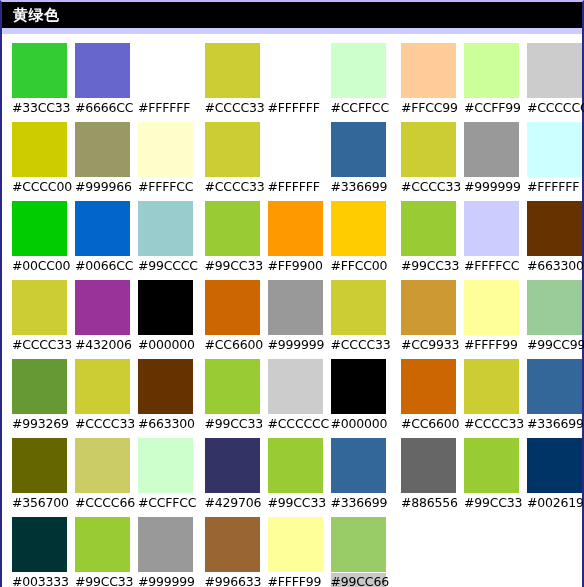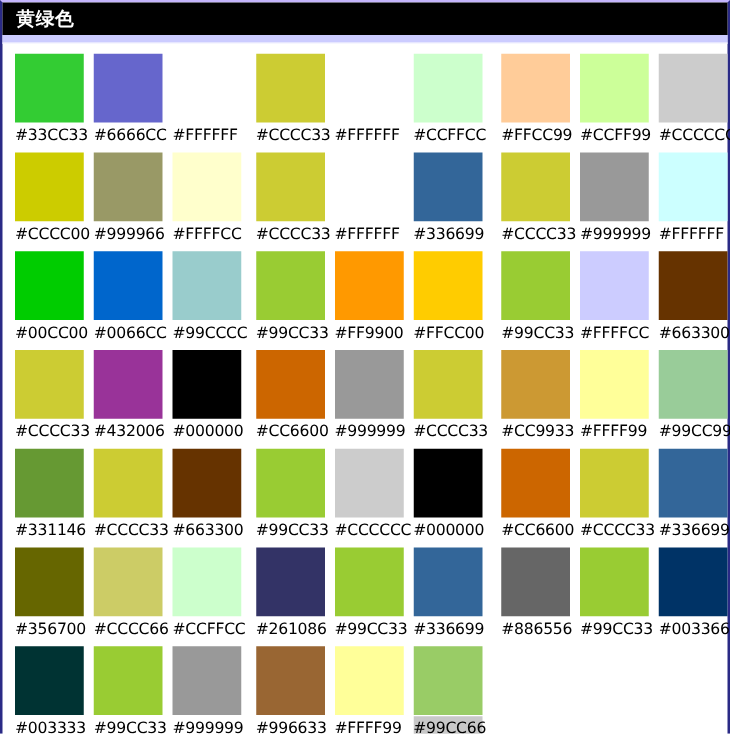--- a/index.html
+++ b/index.html
@@ -165,21 +165,21 @@
             <div class="swatch-label">#000000</div>
           </div>
         </div>
         <div class="swatch-row">
           <div class="swatch-chips">
             <div class="swatch-chip" title="#669933" style="background: rgb(102, 153, 51);"></div>
             <div class="swatch-chip" title="#CCCC33" style="background: rgb(204, 204, 51);"></div>
             <div class="swatch-chip" title="#663300" style="background: rgb(102, 51, 0);"></div>
           </div>
           <div class="swatch-labels">
-            <div class="swatch-label">#331146</div>
+            <div class="swatch-label">#993269</div>
             <div class="swatch-label">#CCCC33</div>
             <div class="swatch-label">#663300</div>
           </div>
         </div>
         <div class="swatch-row">
           <div class="swatch-chips">
             <div class="swatch-chip" title="#666600" style="background: rgb(102, 102, 0);"></div>
             <div class="swatch-chip" title="#CCCC66" style="background: rgb(204, 204, 102);"></div>
             <div class="swatch-chip" title="#CCFFCC" style="background: rgb(204, 255, 204);"></div>
           </div>
@@ -263,21 +263,21 @@
             <div class="swatch-label">#000000</div>
           </div>
         </div>
         <div class="swatch-row">
           <div class="swatch-chips">
             <div class="swatch-chip" title="#333366" style="background: rgb(51, 51, 102);"></div>
             <div class="swatch-chip" title="#99CC33" style="background: rgb(153, 204, 51);"></div>
             <div class="swatch-chip" title="#336699" style="background: rgb(51, 102, 153);"></div>
           </div>
           <div class="swatch-labels">
-            <div class="swatch-label">#261086</div>
+            <div class="swatch-label">#429706</div>
             <div class="swatch-label">#99CC33</div>
             <div class="swatch-label">#336699</div>
           </div>
         </div>
         <div class="swatch-row">
           <div class="swatch-chips">
             <div class="swatch-chip" title="#996633" style="background: rgb(153, 102, 51);"></div>
             <div class="swatch-chip" title="#FFFF99" style="background: rgb(255, 255, 153);"></div>
             <div class="swatch-chip" title="#99CC66" style="background: rgb(153, 204, 102);"></div>
           </div>
@@ -351,19 +351,19 @@
         </div>
         <div class="swatch-row">
           <div class="swatch-chips">
             <div class="swatch-chip" title="#666666" style="background: rgb(102, 102, 102);"></div>
             <div class="swatch-chip" title="#99CC33" style="background: rgb(153, 204, 51);"></div>
             <div class="swatch-chip" title="#003366" style="background: rgb(0, 51, 102);"></div>
           </div>
           <div class="swatch-labels">
             <div class="swatch-label">#886556</div>
             <div class="swatch-label">#99CC33</div>
-            <div class="swatch-label">#003366</div>
+            <div class="swatch-label">#002619</div>
           </div>
         </div>
       </div>
     </div>
 
 </div>
 
 </body></html>

